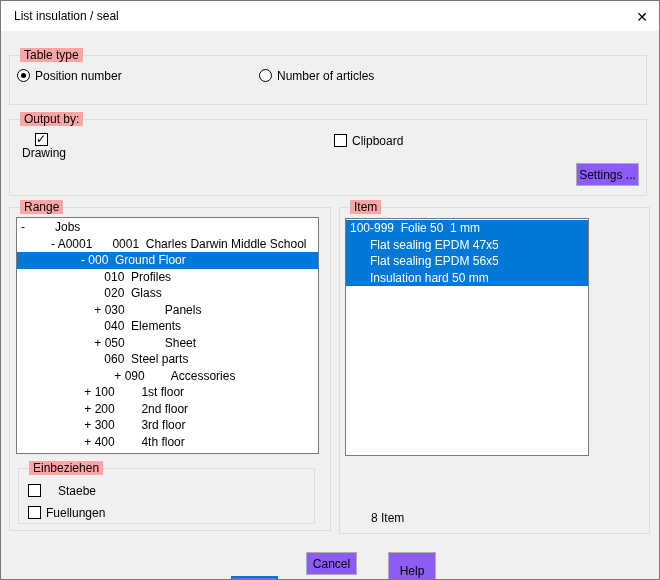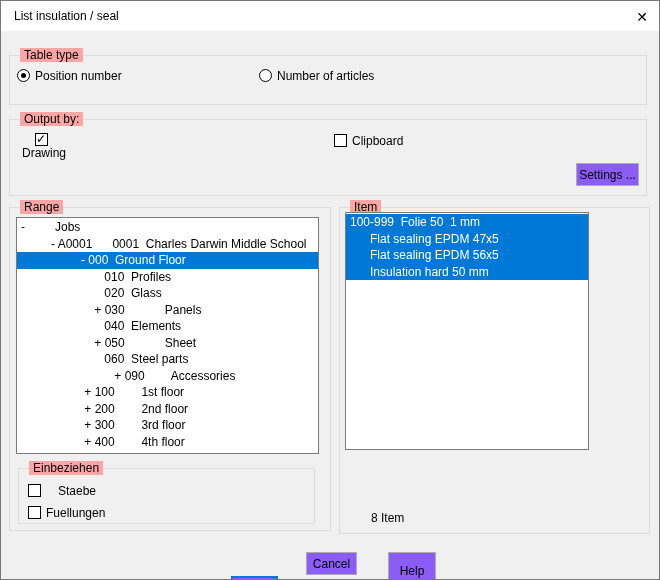--- a/index.html
+++ b/index.html
@@ -102,21 +102,21 @@
     <span class="lbl">Staebe</span>
   </div>
   <div class="ctrl" style="left:27px; top:504px;">
     <span class="cb"></span>
     <span class="lbl">Fuellungen</span>
   </div>
 
   <div class="group" style="left:338px; top:206px; width:311px; height:327px;">
     <span class="group-label">Item</span>
   </div>
-  <div class="listbox" style="left:344px; top:211px; width:244px; height:238px; padding-top:1px;">
+  <div class="listbox" style="left:344px; top:217px; width:244px; height:238px; padding-top:1px;">
     <div class="lrow selected">100-999  Folie 50  1 mm</div>
     <div class="lrow selected">      Flat sealing EPDM 47x5</div>
     <div class="lrow selected">      Flat sealing EPDM 56x5</div>
     <div class="lrow selected">      Insulation hard 50 mm</div>
   </div>
   <span class="count-label" style="left:370px; top:510px; position:absolute;">8 Item</span>
 
   <button class="btn default" style="left:230px; top:551px; width:47px; height:23px;">OK</button>
   <button class="btn" style="left:305px; top:551px; width:51px; height:23px;">Cancel</button>
   <button class="btn" style="left:387px; top:551px; width:48px; height:38px;">Help</button>

